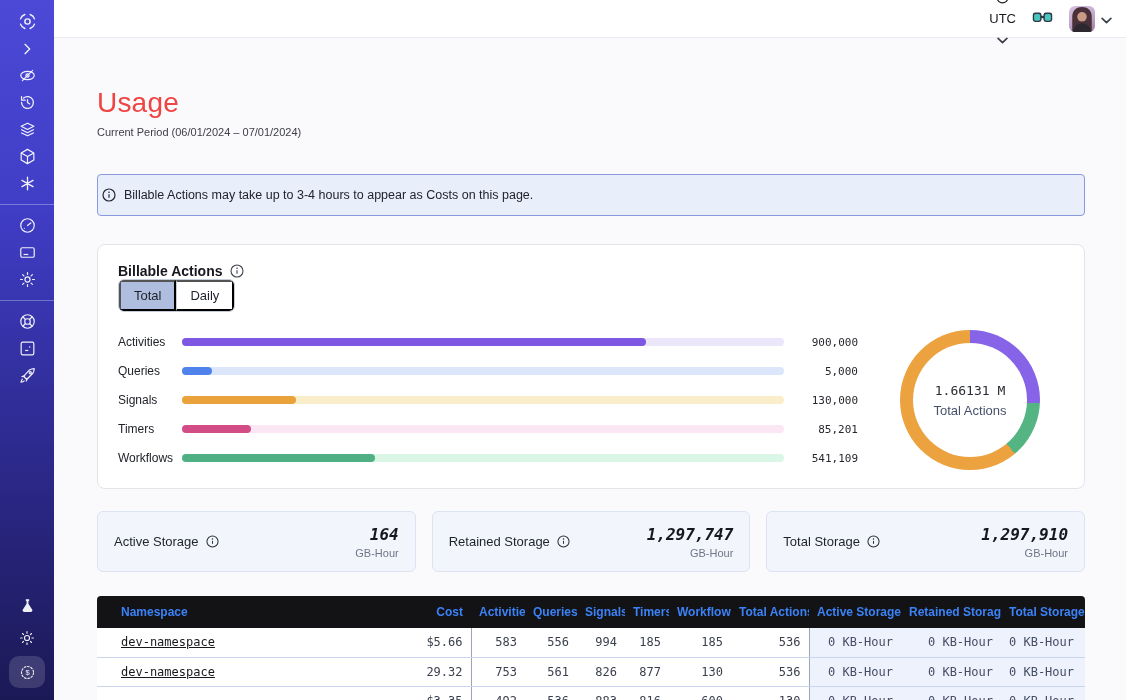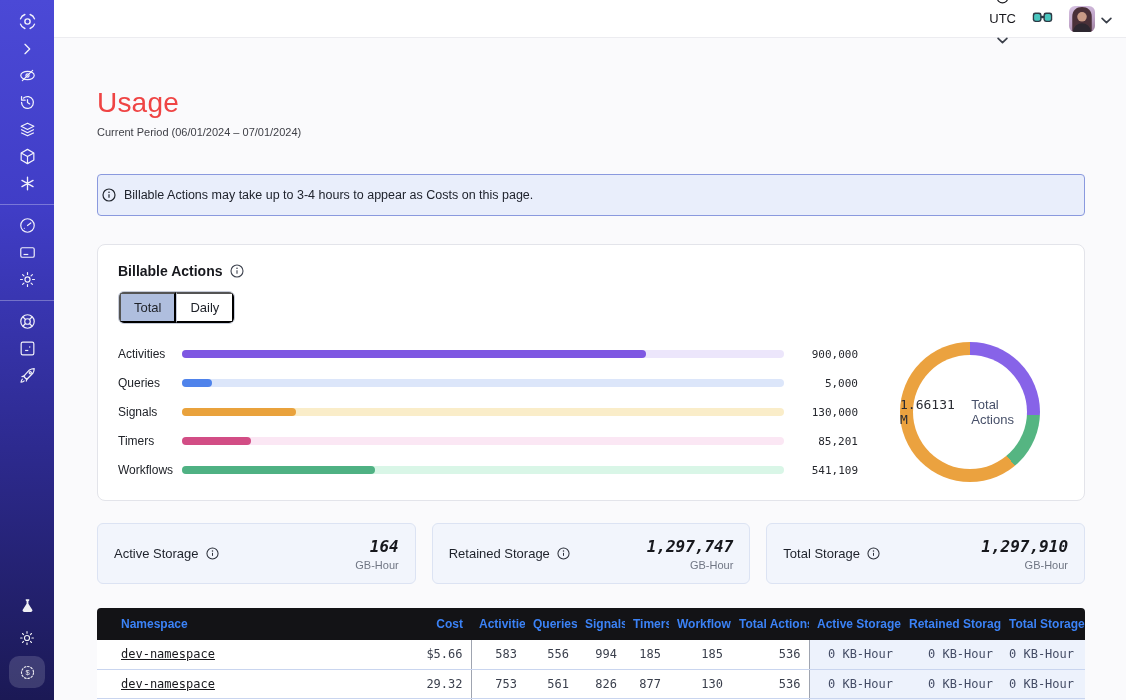--- a/index.html
+++ b/index.html
@@ -34,37 +34,37 @@
   .page-title { font-size:28px; font-weight:400; color:#ef4444; letter-spacing:.2px; }
   .page-subtitle { font-size:11px; color:#3E3F46; margin-top:7px; }
   .period-btn { display:flex; align-items:center; gap:9px; background:#fff; border:1px solid #B7BBC7;
     border-radius:6px; height:34px; padding:0 14px; font-size:13.5px; color:#16171C; cursor:pointer; margin-top:2px; }
 
   .banner { margin-top:36px; background:#E9EEFB; border:1px solid #8A99DE; border-radius:4px;
     height:42px; padding:0 4px; font-size:12.5px; color:#20242E; display:flex; gap:8px; align-items:center; }
 
   .card { margin-top:28px; background:#fff; border:1px solid #E3E4EA; border-radius:8px; padding:18px 20px 18px; }
   .billable-title { font-size:14px; font-weight:600; color:#17181D; display:flex; gap:7px; align-items:center; }
-  .tabs { margin-top:12px; display:inline-flex; border:1px solid #C6CBD8; border-radius:6px; overflow:hidden; }
+  .tabs { margin-top:0; display:inline-flex; border:1px solid #C6CBD8; border-radius:6px; overflow:hidden; }
   .tab { padding:6px 13px; font-size:13px; background:#fff; color:#1E2128; cursor:pointer; }
   .tab + .tab { border-left:1px solid #C6CBD8; }
   .tab.active { background:#AFBEDE; }
 
   .billable-body { display:flex; align-items:center; margin-top:18px; }
   .bars { flex:1; display:flex; flex-direction:column; gap:15px; padding-right:18px; }
   .chart-row { display:flex; align-items:center; height:14px; }
   .chart-label { width:64px; font-size:12px; color:#202329; flex:0 0 64px; }
   .chart-track { flex:1; height:8px; border-radius:4px; position:relative; margin-right:16px; }
   .chart-fill { position:absolute; height:8px; border-radius:4px; top:0; left:0; }
   .chart-value { width:58px; flex:0 0 58px; text-align:right;
     font-family:"DejaVu Sans Mono", monospace; font-size:11px; color:#26282E; }
   .donut-wrap { width:188px; flex:0 0 188px; display:flex; justify-content:center; }
   .donut { position:relative; width:140px; height:140px; border-radius:50%; }
   .donut::after { content:""; position:absolute; inset:13px; background:#fff; border-radius:50%; }
-  .donut-center { position:absolute; inset:0; display:flex; flex-direction:row; align-items:center;
+  .donut-center { position:absolute; inset:0; display:flex; flex-direction:column; align-items:center;
     justify-content:center; gap:5px; z-index:1; }
   .donut-value { font-family:"DejaVu Sans Mono", monospace; font-size:13px; color:#2A2C33; }
   .donut-label { font-size:13px; color:#475069; }
 
   .storage-row { display:flex; gap:16px; margin-top:22px; }
   .storage-card { flex:1; background:#F2F5FC; border:1px solid #DCE3F3; border-radius:6px;
     height:61px; padding:8px 16px; display:flex; justify-content:space-between; align-items:center; }
   .storage-label { font-size:13px; color:#1E222B; display:flex; gap:7px; align-items:center; }
   .storage-value { text-align:right; }
   .sv-num { font-family:"DejaVu Sans Mono", monospace; font-weight:700; font-size:16px; color:#17181D;font-style:italic; }

